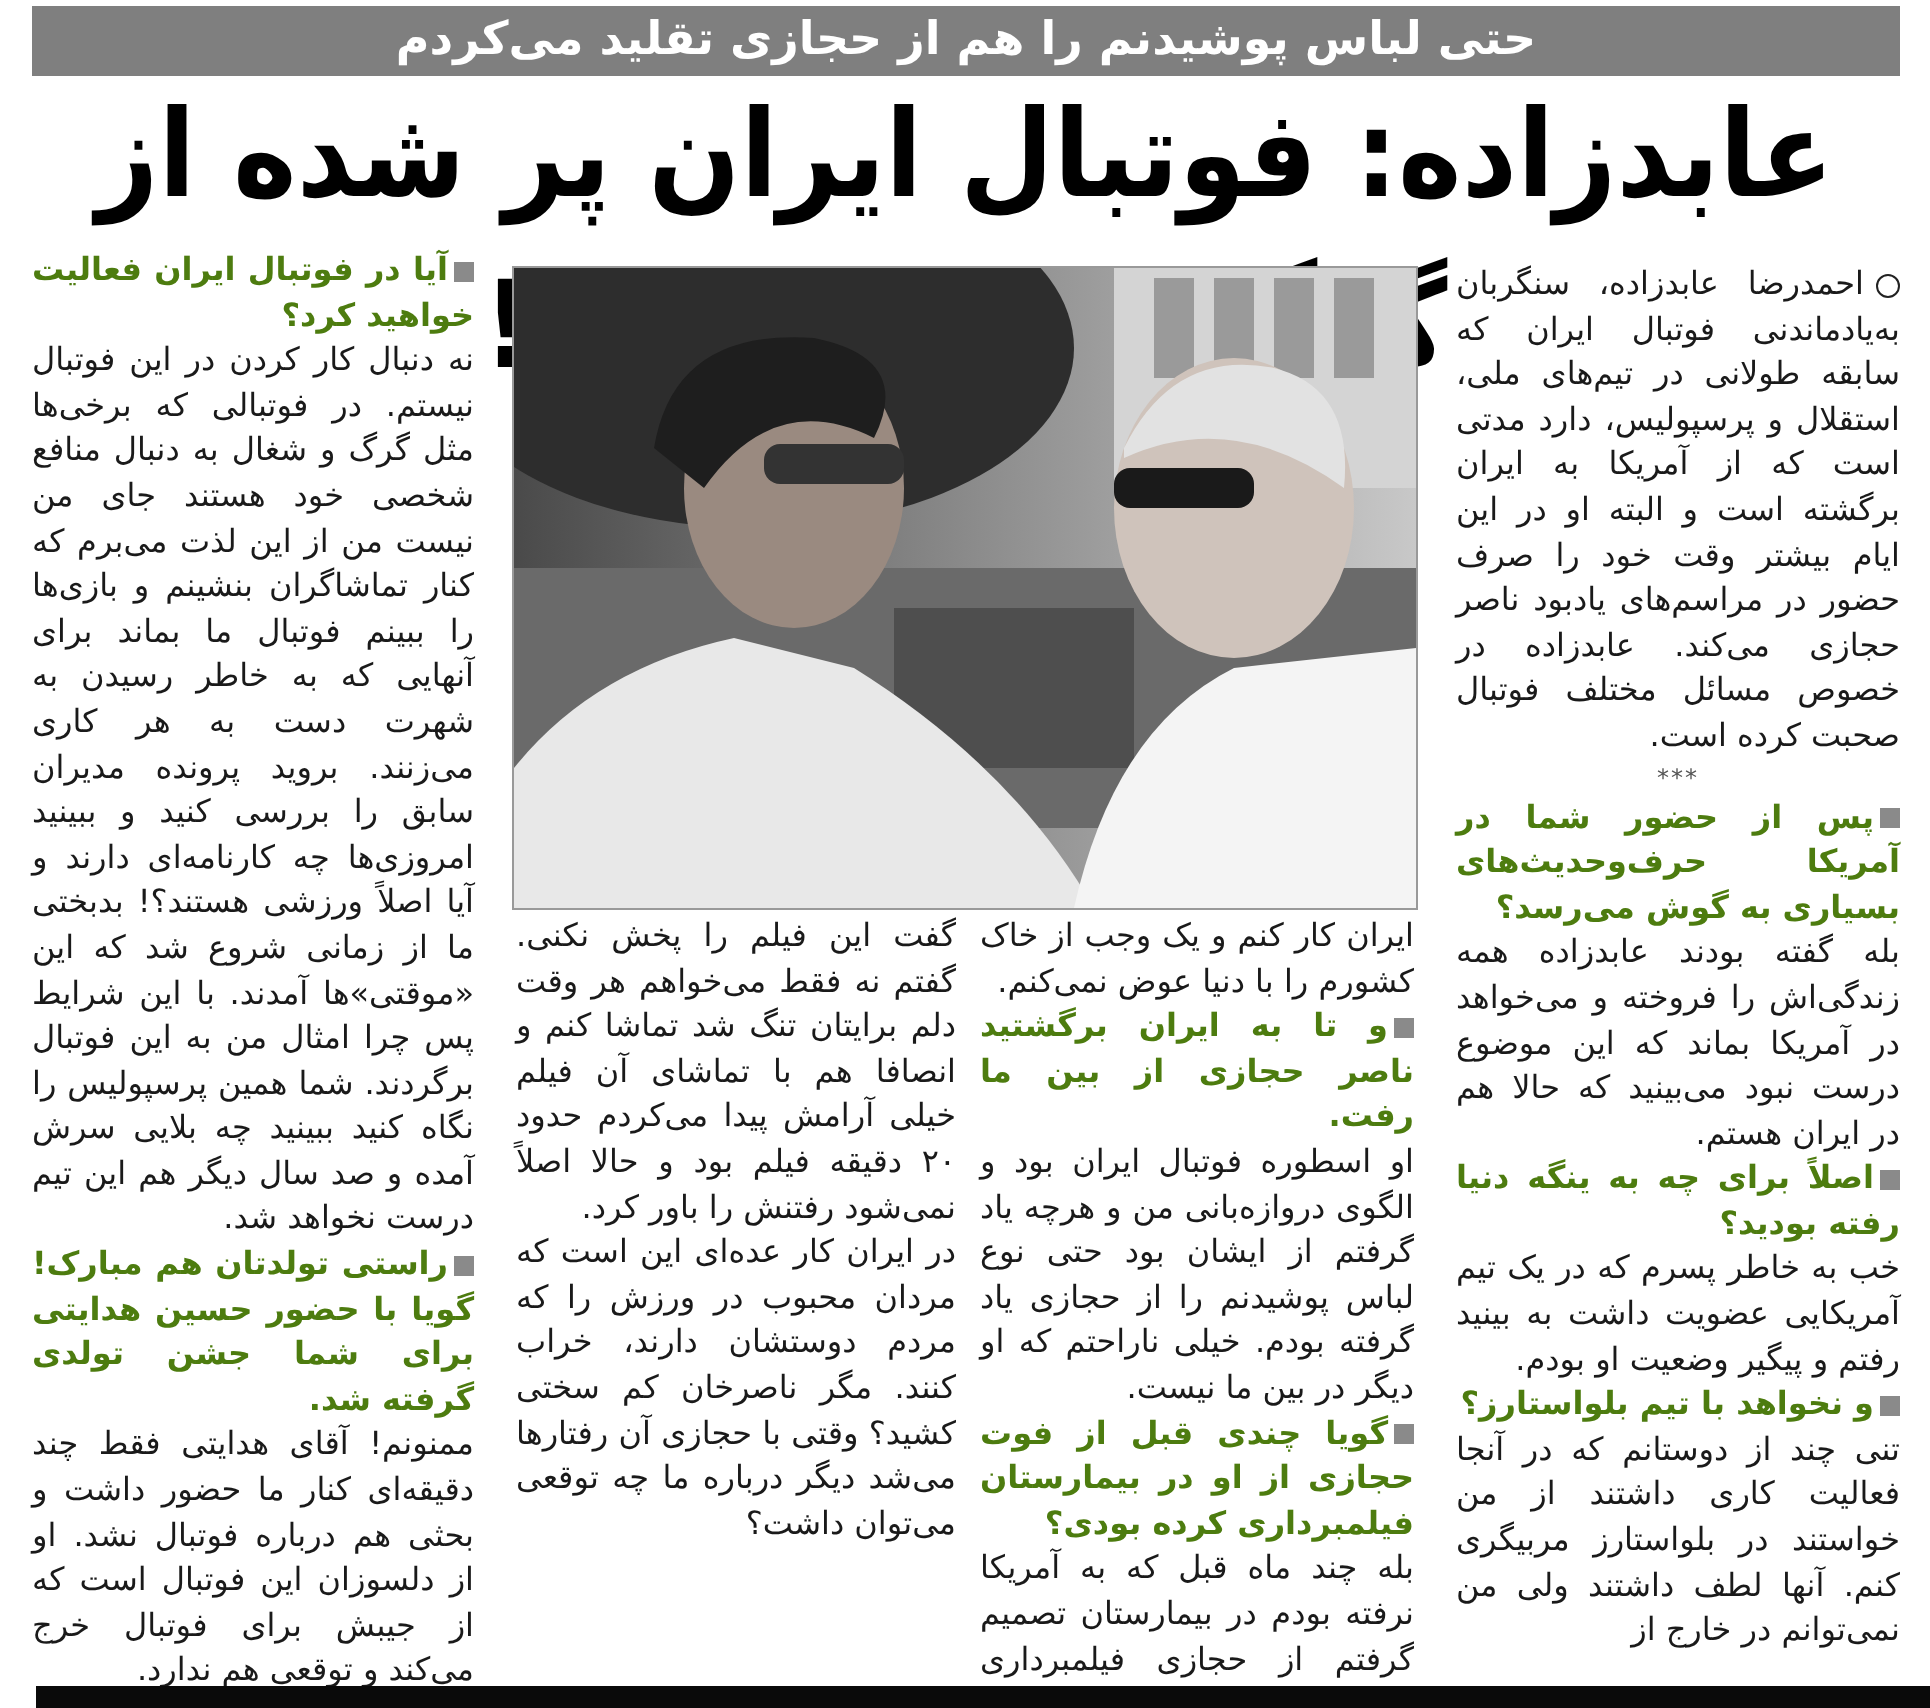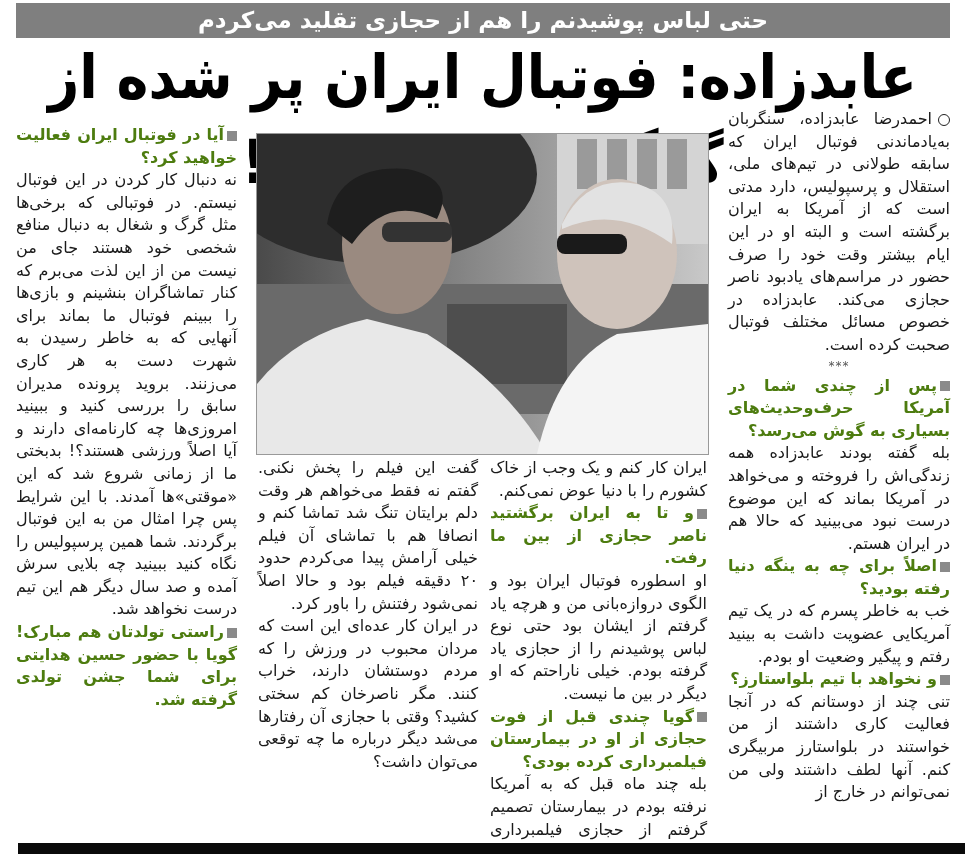--- a/index.html
+++ b/index.html
@@ -28,24 +28,24 @@
 </style>
 </head>
 <body>
 
 <div class="banner">
   <span>حتی لباس پوشیدنم را هم از حجازی تقلید می‌کردم</span>
 </div>
 
 <div class="headline">عابدزاده: فوتبال ایران پر شده از گرگ‌ها و شغال‌ها!</div>
 
-<div class="col" style="left:728px; top:108px; width:222px;">
+<div class="col" style="left:728px; top:131px; width:222px;">
   <p><span class="lead-dot"></span><span>احمدرضا عابدزاده، سنگربان به‌یادماندنی فوتبال ایران که سابقه طولانی در تیم‌های ملی، استقلال و پرسپولیس، دارد مدتی است که از آمریکا به ایران برگشته است و البته او در این ایام بیشتر وقت خود را صرف حضور در مراسم‌های یادبود ناصر حجازی می‌کند. عابدزاده در خصوص مسائل مختلف فوتبال صحبت کرده است.</span></p>
   <p class="stars">***</p>
-  <p class="q"><span class="sq"></span><span>پس از چندی شما در آمریکا حرف‌وحدیث‌های بسیاری به گوش می‌رسد؟</span></p>
+  <p class="q"><span class="sq"></span><span>پس از حضور شما در آمریکا حرف‌وحدیث‌های بسیاری به گوش می‌رسد؟</span></p>
   <p>بله گفته بودند عابدزاده همه زندگی‌اش را فروخته و می‌خواهد در آمریکا بماند که این موضوع درست نبود می‌بینید که حالا هم در ایران هستم.</p>
   <p class="q"><span class="sq"></span><span>اصلاً برای چه به ینگه دنیا رفته بودید؟</span></p>
   <p>خب به خاطر پسرم که در یک تیم آمریکایی عضویت داشت به بینید رفتم و پیگیر وضعیت او بودم.</p>
   <p class="q"><span class="sq"></span><span>و نخواهد با تیم بلواستارز؟</span></p>
   <p>تنی چند از دوستانم که در آنجا فعالیت کاری داشتند از من خواستند در بلواستارز مربیگری کنم. آنها لطف داشتند ولی من نمی‌توانم در خارج از</p>
 </div>
 
 <div class="photo" title="دو مرد با عینک آفتابی در حال گفتگو">
   <svg width="451" height="320" viewBox="0 0 451 320">
     <defs>
@@ -87,15 +87,16 @@
 
 <div class="col" style="left:258px; top:457px; width:220px;">
   <p>گفت این فیلم را پخش نکنی. گفتم نه فقط می‌خواهم هر وقت دلم برایتان تنگ شد تماشا کنم و انصافا هم با تماشای آن فیلم خیلی آرامش پیدا می‌کردم حدود ۲۰ دقیقه فیلم بود و حالا اصلاً نمی‌شود رفتنش را باور کرد.</p>
   <p>در ایران کار عده‌ای این است که مردان محبوب در ورزش را که مردم دوستشان دارند، خراب کنند. مگر ناصرخان کم سختی کشید؟ وقتی با حجازی آن رفتارها می‌شد دیگر درباره ما چه توقعی می‌توان داشت؟</p>
 </div>
 
 <div class="col" style="left:16px; top:124px; width:221px;">
   <p class="q"><span class="sq"></span><span>آیا در فوتبال ایران فعالیت خواهید کرد؟</span></p>
   <p>نه دنبال کار کردن در این فوتبال نیستم. در فوتبالی که برخی‌ها مثل گرگ و شغال به دنبال منافع شخصی خود هستند جای من نیست من از این لذت می‌برم که کنار تماشاگران بنشینم و بازی‌ها را ببینم فوتبال ما بماند برای آنهایی که به خاطر رسیدن به شهرت دست به هر کاری می‌زنند. بروید پرونده مدیران سابق را بررسی کنید و ببینید امروزی‌ها چه کارنامه‌ای دارند و آیا اصلاً ورزشی هستند؟! بدبختی ما از زمانی شروع شد که این «موقتی»ها آمدند. با این شرایط پس چرا امثال من به این فوتبال برگردند. شما همین پرسپولیس را نگاه کنید ببینید چه بلایی سرش آمده و صد سال دیگر هم این تیم درست نخواهد شد.</p>
   <p class="q"><span class="sq"></span><span>راستی تولدتان هم مبارک! گویا با حضور حسین هدایتی برای شما جشن تولدی گرفته شد.</span></p>
+  <p>ممنونم! آقای هدایتی فقط چند دقیقه‌ای کنار ما حضور داشت و بحثی هم درباره فوتبال نشد. او از دلسوزان این فوتبال است که از جیبش برای فوتبال خرج می‌کند و توقعی هم ندارد.</p>
 </div>
 
 <div class="bottom-bar"></div>
 
 </body></html>

